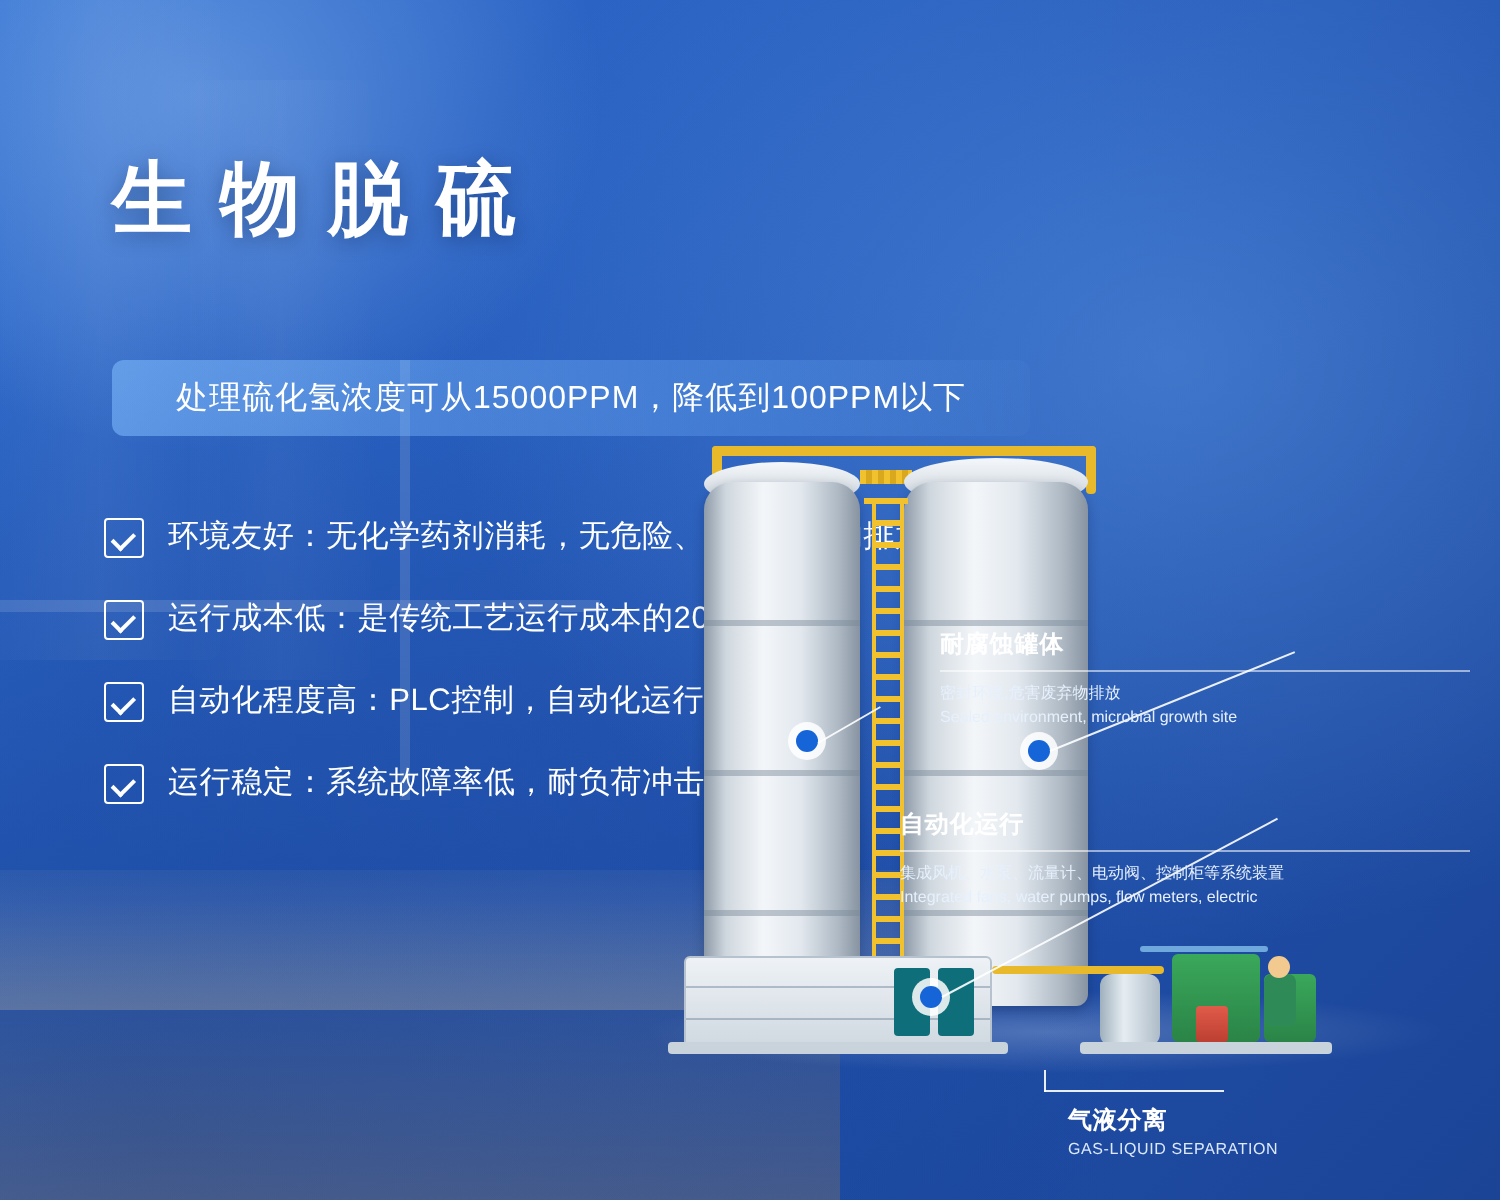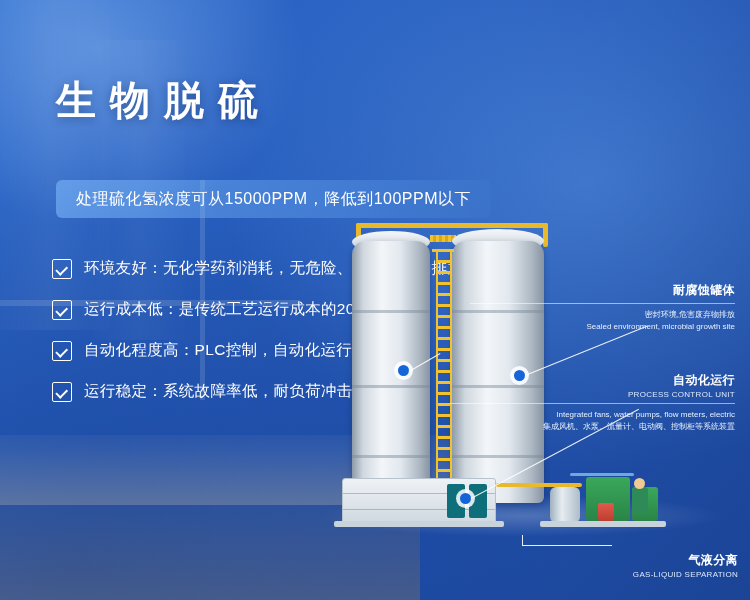--- a/index.html
+++ b/index.html
@@ -36,21 +36,21 @@
     position:absolute;left:56px;top:80px;
     font-size:40px;font-weight:bold;color:#ffffff;
     letter-spacing:14px;line-height:1;
     text-shadow:0 2px 10px rgba(0,20,60,.35);
     white-space:nowrap;
   }
   
   .subtitle{
     position:absolute;left:56px;top:180px;
     height:38px;display:flex;align-items:center;
-    padding:0 20px;
+    padding:0 32px;
     border-radius:6px;
     background:linear-gradient(90deg, rgba(130,190,255,.55), rgba(110,175,250,.28) 70%, rgba(110,175,250,.05));
     color:#ffffff;font-size:16px;letter-spacing:.5px;white-space:nowrap;
   }
   
   .bullets{position:absolute;left:52px;top:258px;}
   .bullet{display:flex;align-items:center;margin-bottom:20px;}
   .tick{
     width:18px;height:18px;flex:0 0 18px;
     border:1.6px solid #ffffff;border-radius:2px;
@@ -114,21 +114,21 @@
     position:absolute;width:11px;height:11px;border-radius:50%;
     background:#1565d8;box-shadow:0 0 0 4px rgba(255,255,255,.85);
   }
   .leader{position:absolute;background:#ffffff;opacity:.9;}
   
   .callout{position:absolute;color:#ffffff;}
   .co-title{font-size:12px;font-weight:bold;letter-spacing:.4px;white-space:nowrap;}
   .co-sub{font-size:8px;letter-spacing:.3px;color:#dce9fb;white-space:nowrap;margin-top:1px;}
   .co-rule{height:1px;background:rgba(255,255,255,.55);margin:4px 0 5px;}
   .co-body{font-size:8px;line-height:1.5;color:#e6f0fd;white-space:nowrap;}
-  .callout.right{text-align:right;}
+  .callout.right{margin-top:32px;}
 </style>
 </head>
 <body>
 
 <div id="root">
 
   <div class="ghost-sky"></div>
   <div class="ghost ghost-tank1"></div>
   <div class="ghost ghost-tank2"></div>
   <div class="ghost-wall"></div>
@@ -214,24 +214,23 @@
 
   <div class="callout right" style="left:470px;top:282px;width:265px;">
     <div class="co-title">耐腐蚀罐体</div>
     <div class="co-rule"></div>
     <div class="co-body">密封环境,危害废弃物排放</div>
     <div class="co-body">Sealed environment, microbial growth site</div>
   </div>
 
   <div class="callout right" style="left:450px;top:372px;width:285px;">
     <div class="co-title">自动化运行</div>
-    <div class="co-sub">PROCESS CONTROL UNIT</div>
     <div class="co-rule"></div>
+    <div class="co-body">集成风机、水泵、流量计、电动阀、控制柜等系统装置</div>
     <div class="co-body">Integrated fans, water pumps, flow meters, electric</div>
-    <div class="co-body">集成风机、水泵、流量计、电动阀、控制柜等系统装置</div>
-  </div>
-
-  <div class="callout" style="left:558px;top:552px;width:180px;text-align:right;">
+  </div>
+
+  <div class="callout" style="left:534px;top:552px;width:180px;">
     <div class="co-title">气液分离</div>
     <div class="co-sub">GAS-LIQUID SEPARATION</div>
   </div>
 
 </div>
 
 </body></html>

